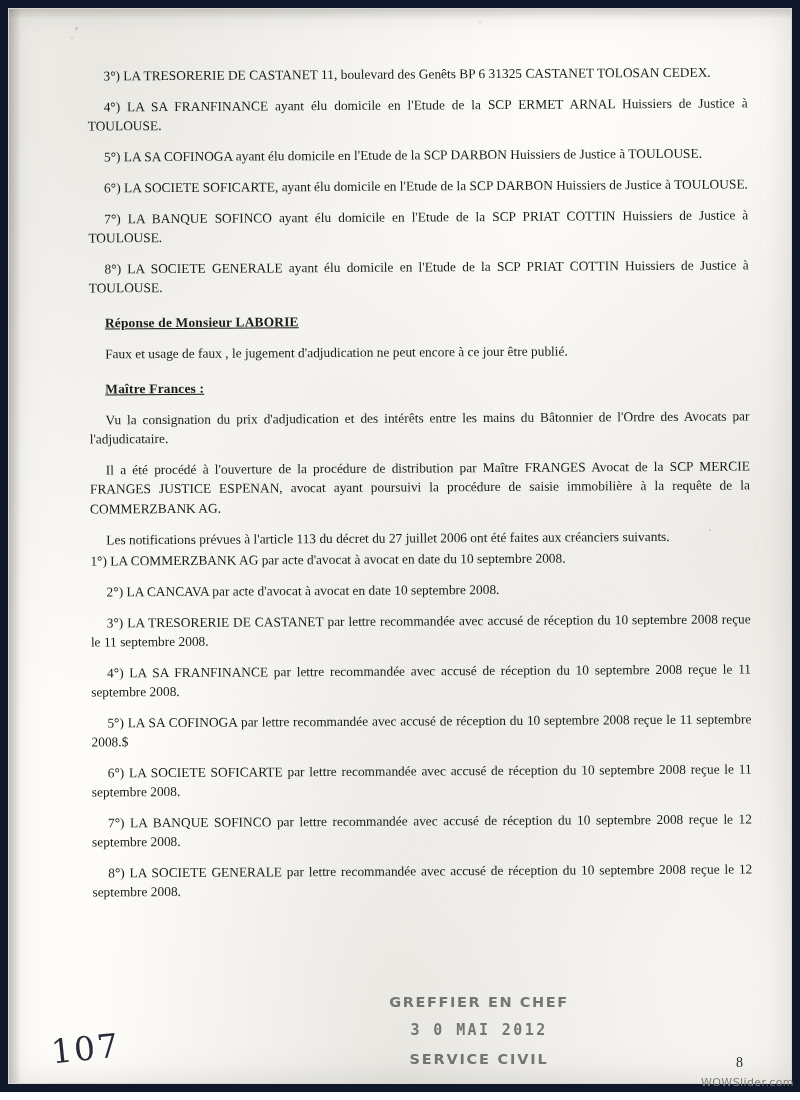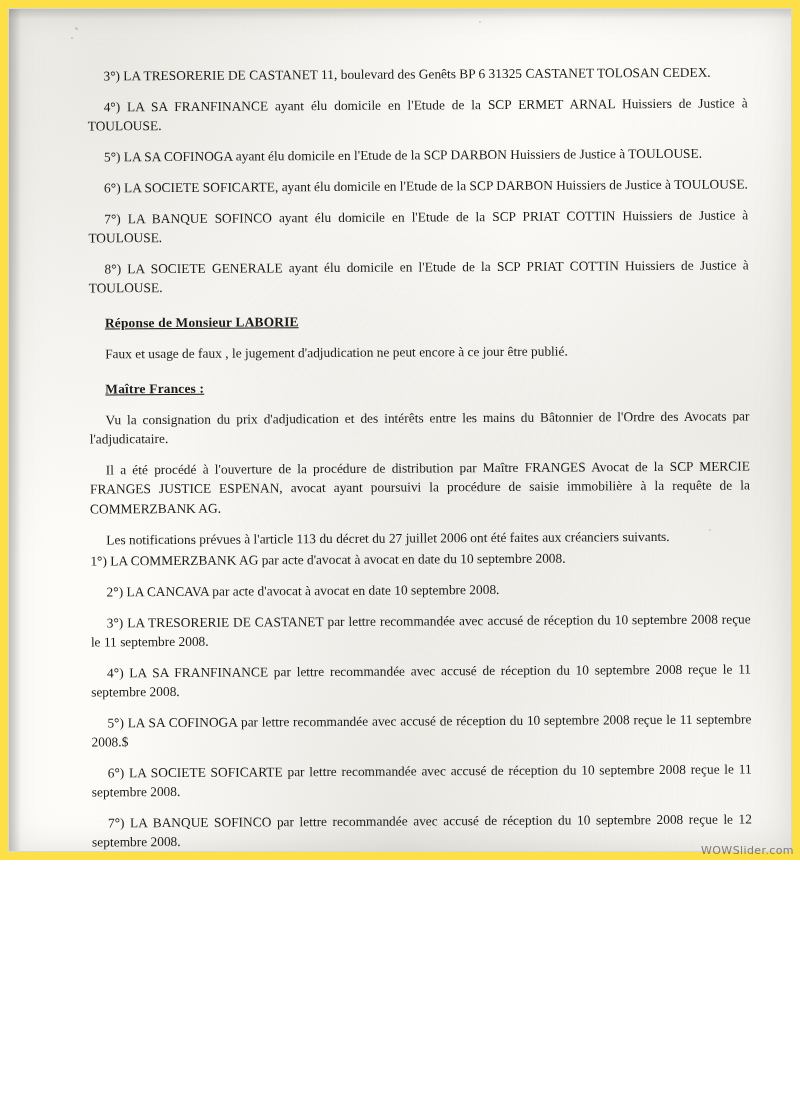--- a/index.html
+++ b/index.html
@@ -11,22 +11,22 @@
     width: 800px;
     height: 1100px;
     overflow: hidden;
     font-family: "Liberation Serif", serif;
   }
 
   
   #page {
     position: relative;
     width: 800px;
-    height: 860px;
-    background: #fde047;
+    height: 1092px;
+    background: #0f172a;
     box-sizing: border-box;
   }
 
   
   #scan {
     position: absolute;
     left: 8px;
     top: 8px;
     right: 8px;
     bottom: 8px;

